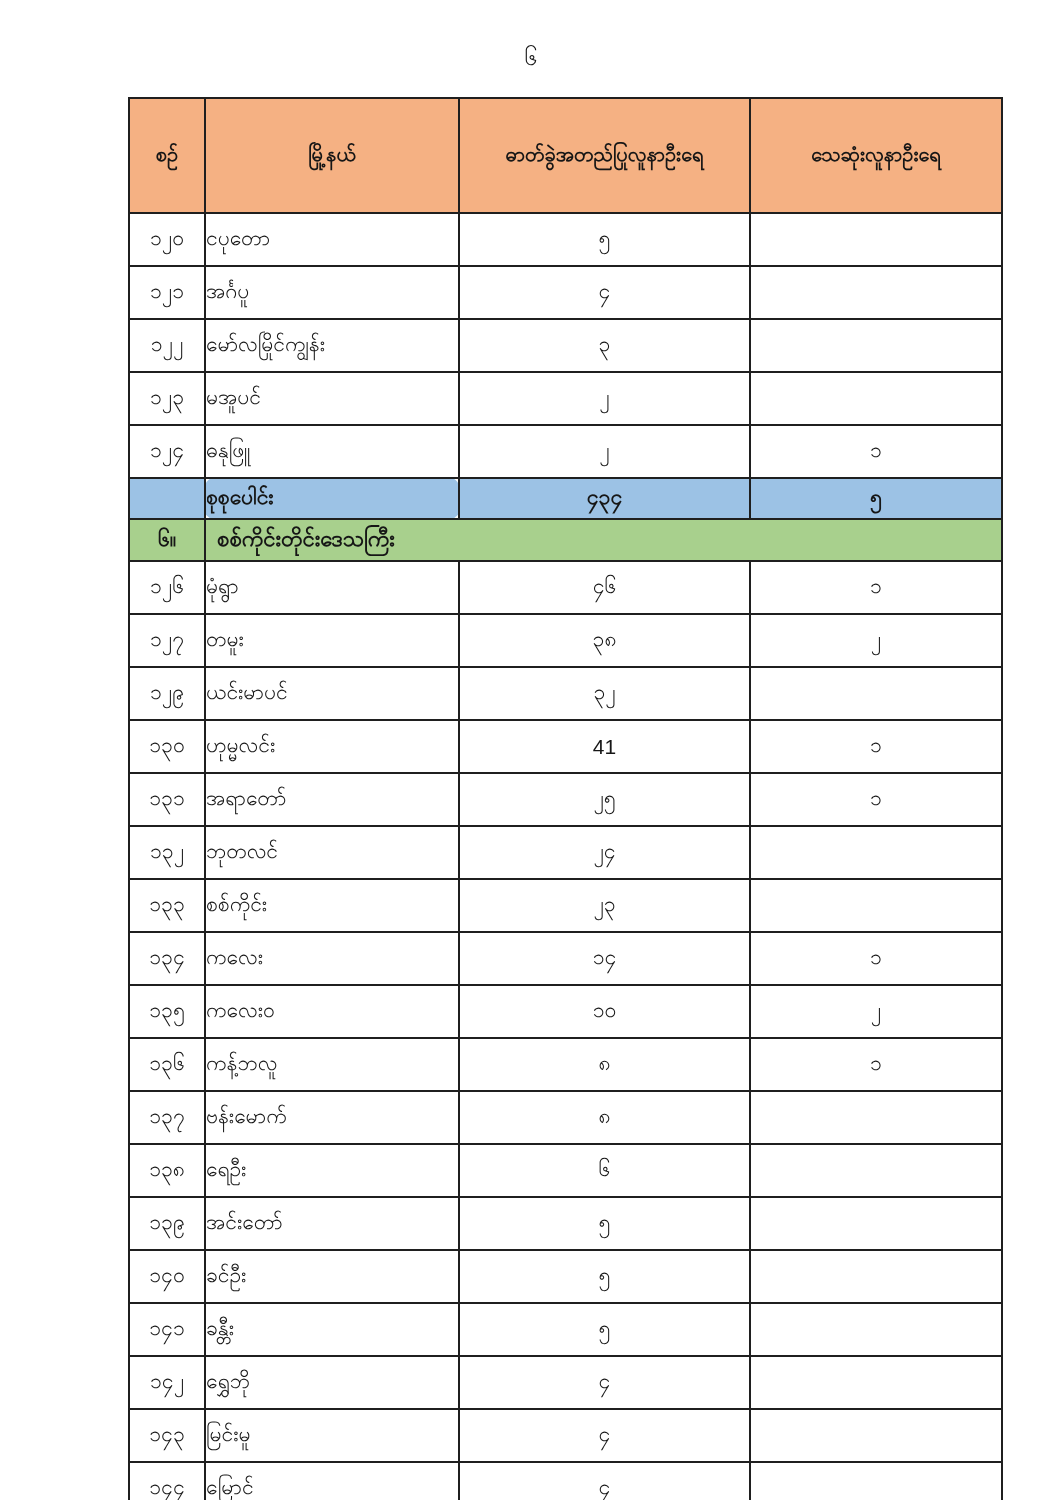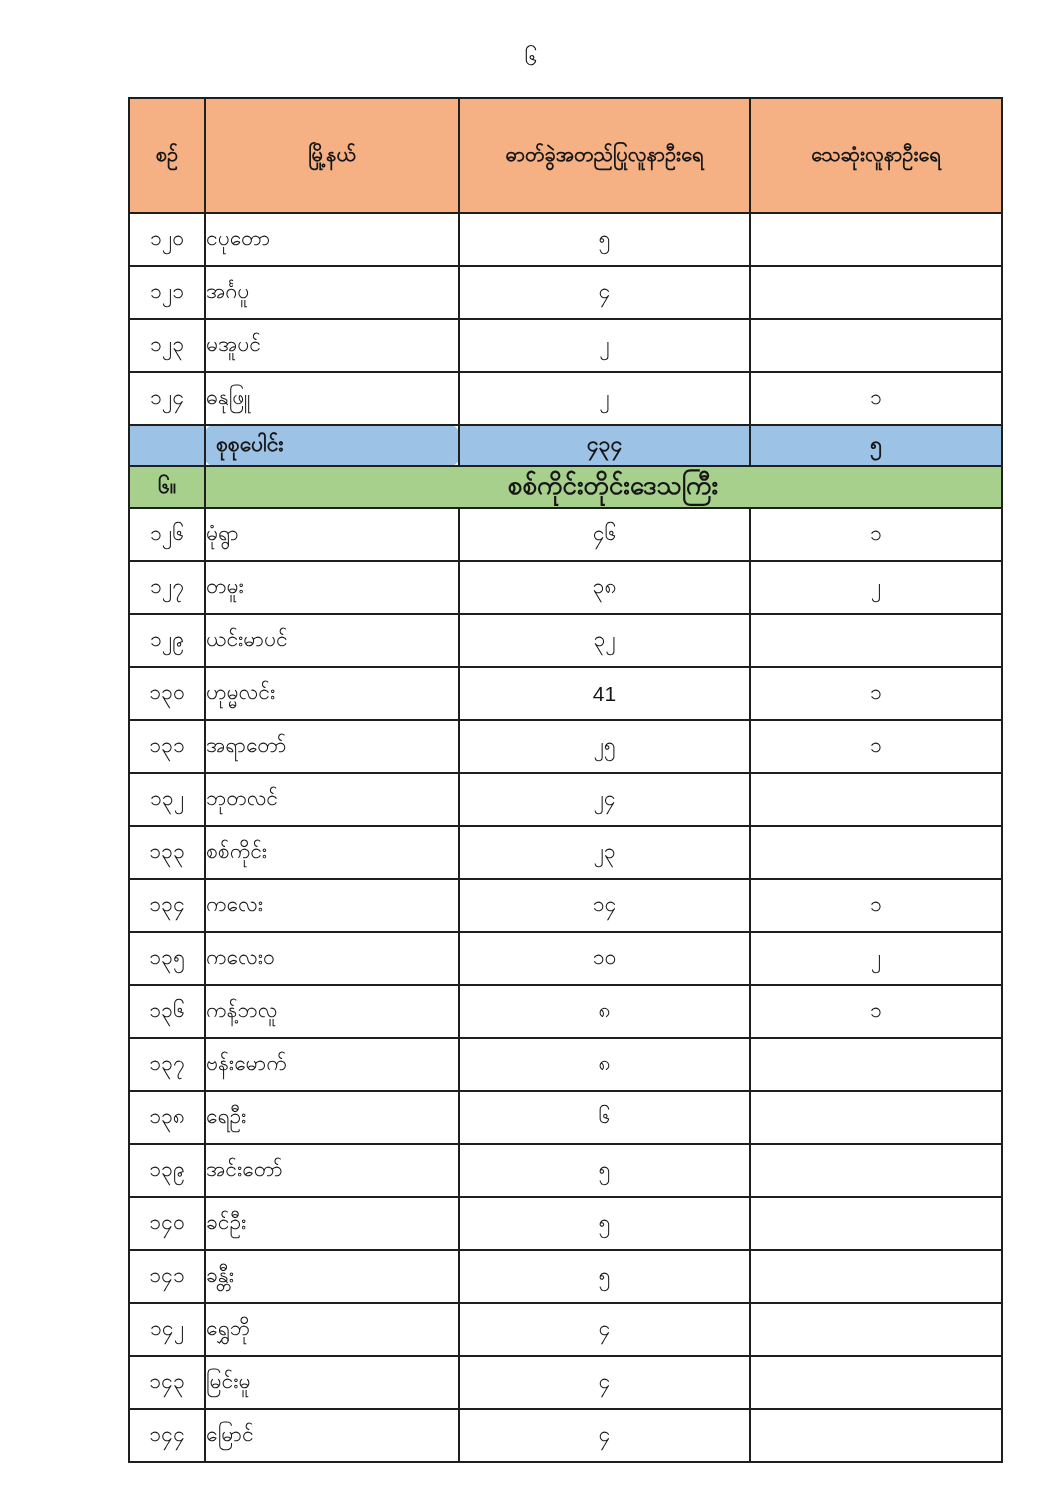--- a/index.html
+++ b/index.html
@@ -59,25 +59,25 @@
     font-size: 20px;
     text-align: center;
     white-space: nowrap;
   }
   tr.data-row { height: 53px; }
   td.c-no { text-align: center; }
   td.c-town { text-align: left; padding-left: 10px; white-space: nowrap; border-radius: 9px; }
   td.c-num { text-align: center; }
   tr.total-row { height: 41px; }
   tr.total-row td { background: var(--total_bg); font-weight: bold; }
-  tr.total-row td.c-town { padding-left: 10px; }
+  tr.total-row td.c-town { }
   tr.section-row { height: 42px; }
   tr.section-row td { background: var(--section_bg); font-weight: bold; }
   tr.section-row td.c-no { text-align: center; }
-  tr.section-row td.c-label { text-align: center; padding-left: 19px; font-size: 26px; white-space: nowrap; }
+  tr.section-row td.c-label { text-align: left; padding-left: 11px; font-size: 22px; white-space: nowrap; }
 </style>
 </head>
 <body>
 
 <div class="page">
   <div class="page-number">၆</div>
 
   <table class="data-table">
     <colgroup>
       <col class="c1">
@@ -100,20 +100,26 @@
           <td class="c-num">၅</td>
           <td class="c-num"></td>
         </tr>
         <tr class="data-row">
           <td class="c-no">၁၂၁</td>
           <td class="c-town">အင်္ဂပူ</td>
           <td class="c-num">၄</td>
           <td class="c-num"></td>
         </tr>
         <tr class="data-row">
+          <td class="c-no">၁၂၂</td>
+          <td class="c-town">မော်လမြိုင်ကျွန်း</td>
+          <td class="c-num">၃</td>
+          <td class="c-num"></td>
+        </tr>
+        <tr class="data-row">
           <td class="c-no">၁၂၃</td>
           <td class="c-town">မအူပင်</td>
           <td class="c-num">၂</td>
           <td class="c-num"></td>
         </tr>
         <tr class="data-row">
           <td class="c-no">၁၂၄</td>
           <td class="c-town">ဓနုဖြူ</td>
           <td class="c-num">၂</td>
           <td class="c-num">၁</td>

